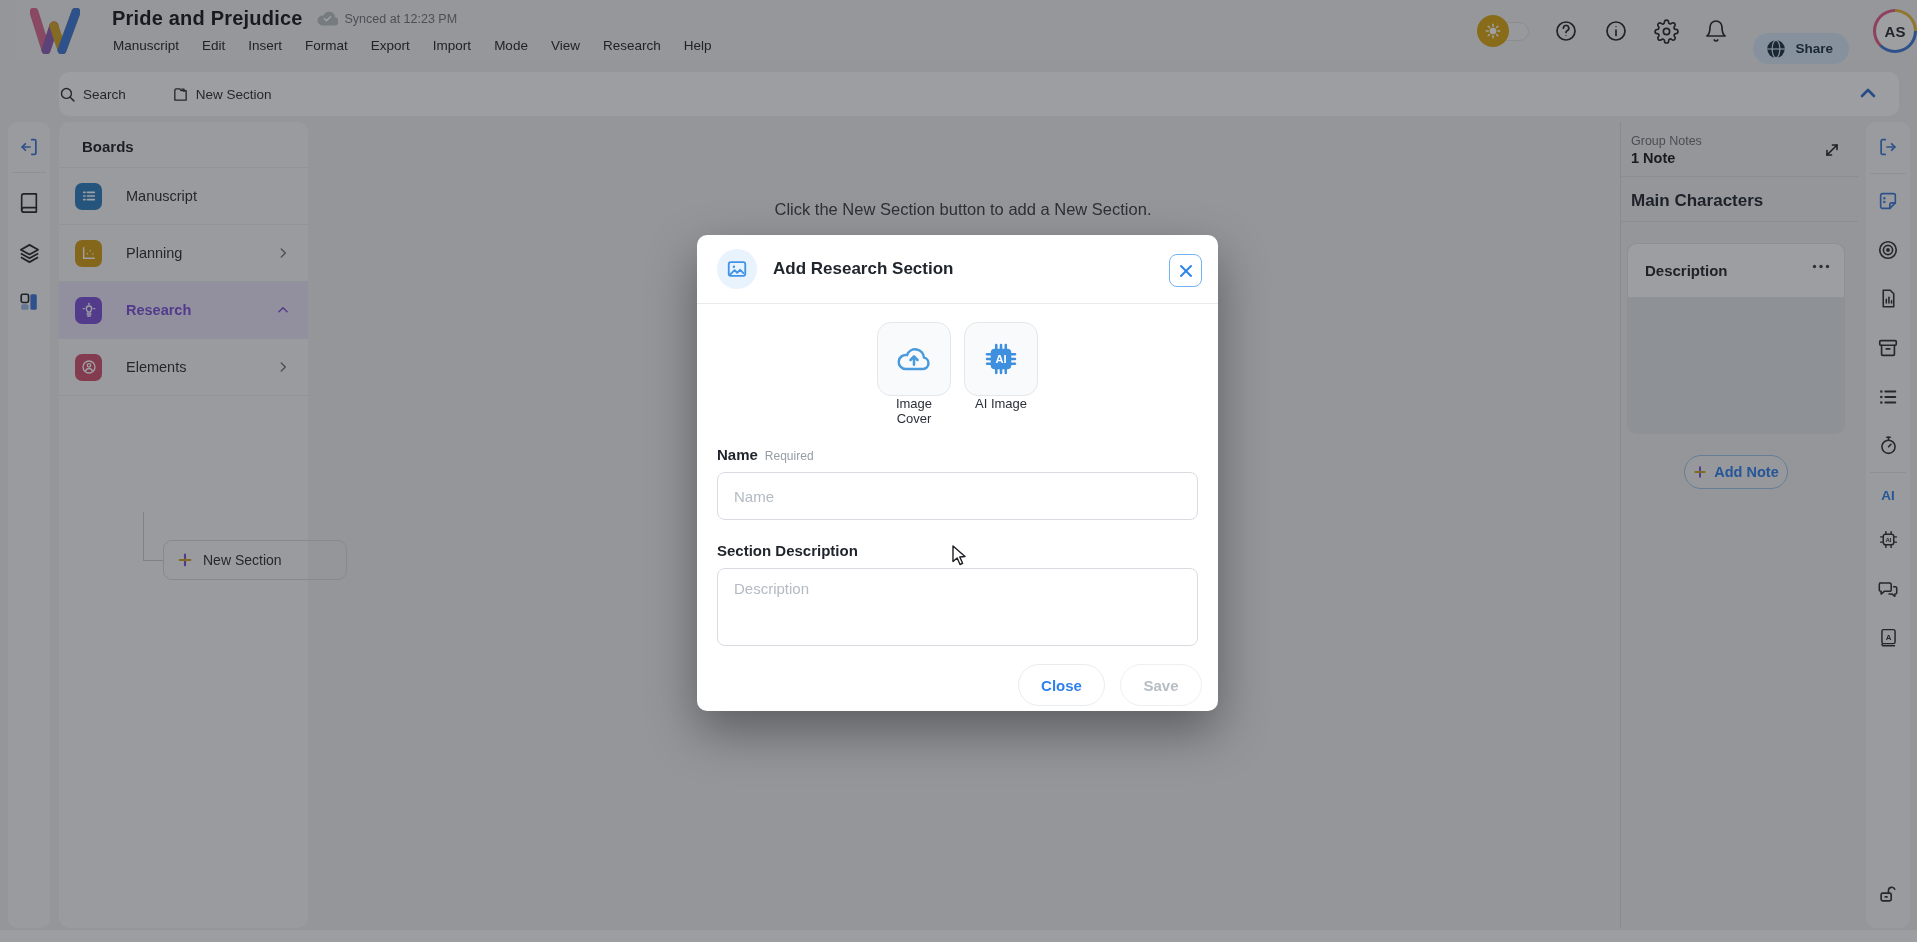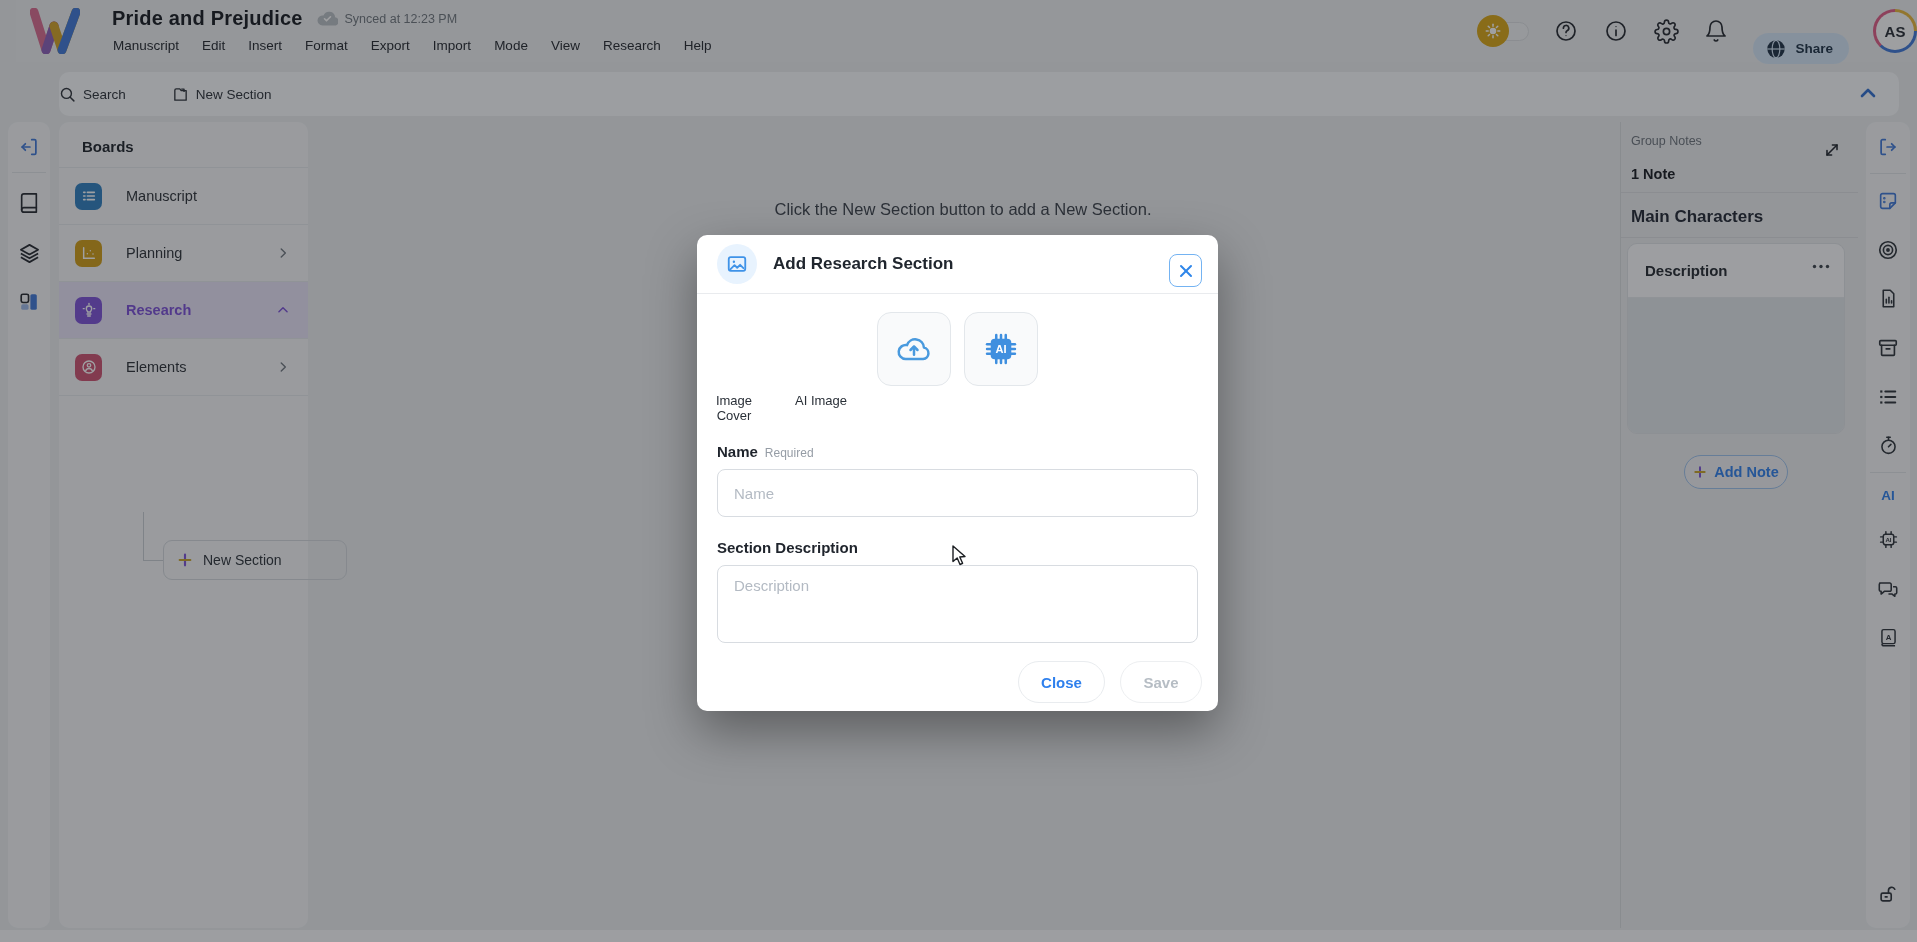--- a/index.html
+++ b/index.html
@@ -54,21 +54,21 @@
   .new-section-btn { position:absolute; left:104px; top:418px; width:184px; height:40px; border:1px solid #d4d8dd; border-radius:9px; display:flex; align-items:center; padding-left:13px; gap:10px; cursor:pointer; }
   .new-section-btn span { font-size:14px; color:#2b3138; }
 
   
   .main-message { position:absolute; left:308px; top:200px; width:1310px; text-align:center; font-size:16.5px; color:#3a4049; }
 
   
   .notes { position:absolute; left:1620px; top:122px; width:238px; height:806px; border-left:1px solid #d9dcdf; }
   .notes-head { position:relative; padding:12px 0 10px 10px; border-bottom:1px solid #dcdfe2; }
   .notes-kicker { font-size:12.5px; color:#6c737b; }
-  .notes-count { font-size:14.5px; font-weight:bold; color:#15191f; margin-top:18px; }
+  .notes-count { font-size:14.5px; font-weight:bold; color:#15191f; margin-top:2px; }
   .expand-btn { position:absolute; right:16px; top:18px; color:#1f242b; cursor:pointer; }
   .notes-section-title { padding:14px 0 10px 10px; font-size:17px; font-weight:bold; color:#1f2531; border-bottom:1px solid #dcdfe2; }
   .note-card { position:absolute; left:6px; top:121px; width:218px; border:1px solid #e0e3e7; border-radius:10px; overflow:hidden; }
   .note-card-head { position:relative; height:54px; background:#fbfcfd; display:flex; align-items:center; padding-left:17px; border-bottom:1px solid #e6e8ec; }
   .note-card-title { font-size:15px; font-weight:bold; color:#23282f; }
   .note-card-menu { position:absolute; right:14px; top:20px; color:#3c434b; cursor:pointer; letter-spacing:2px; font-weight:bold; }
   .note-card-body { height:135px; background:#e2e7eb; }
   .add-note-btn { position:absolute; left:63px; top:333px; width:104px; height:34px; border:1px solid #9ec3ee; border-radius:18px; background:rgba(255,255,255,.25); display:flex; align-items:center; justify-content:center; gap:7px; cursor:pointer; }
   .add-note-btn span { font-size:14.5px; color:#2f80ed; font-weight:bold; }
 
@@ -78,27 +78,27 @@
   .rrail-div { width:36px; height:1px; background:#e0e3e7; margin:2px 0; }
   .ai-label { font-size:13.5px; font-weight:bold; color:#2f80ed; height:40px; display:flex; align-items:center; cursor:pointer; }
   .rail-bottom { margin-top:auto; margin-bottom:10px; }
   .rail-scroll-hint { position:absolute; left:1892px; top:931px; color:#8b9198; }
 
   .bottom-strip { position:absolute; left:0; top:930px; width:1917px; height:12px; background:#fbfcfd; }
 
   
   .dim-overlay { position:absolute; inset:0; background:rgba(26,29,33,0.42); z-index:40; }
   .modal { position:absolute; left:697px; top:235px; width:521px; height:476px; background:#ffffff; border-radius:10px; box-shadow:0 20px 50px rgba(0,0,0,.38); z-index:50; }
-  .modal-head { position:relative; height:59px; display:flex; align-items:center; padding:0 20px; border-bottom:1px solid #e9ebee; }
+  .modal-head { position:relative; height:69px; display:flex; align-items:center; padding:0 20px; border-bottom:1px solid #e9ebee; }
   .modal-head-icon { width:40px; height:40px; border-radius:50%; background:#e8f3fe; display:flex; align-items:center; justify-content:center; margin-right:16px; }
   .modal-title { font-size:17px; font-weight:bold; color:#20262e; }
   .modal-close { position:absolute; right:16px; top:19px; width:33px; height:33px; border:1.5px solid #74b3f2; border-radius:8px; background:#fff; color:#2f86ea; display:flex; align-items:center; justify-content:center; cursor:pointer; }
   .cover-row { display:flex; justify-content:center; gap:13px; margin-top:18px; }
   .cover-btn { width:74px; height:74px; border:1px solid #e3e7eb; border-radius:14px; background:#f9fafb; display:flex; align-items:center; justify-content:center; cursor:pointer; }
-  .cover-labels { display:flex; gap:13px; margin-top:7px; }
+  .cover-labels { display:flex; justify-content:center; gap:13px; }
   .cover-labels div { width:74px; text-align:center; font-size:13px; color:#2a3038; }
   .field-label { margin:20px 20px 0; font-size:15px; font-weight:bold; color:#1f242c; display:flex; align-items:baseline; gap:7px; }
   .field-label em { font-style:normal; font-weight:normal; font-size:12px; color:#959ca5; }
   .text-input { display:block; width:481px; height:48px; margin:9px 20px 0; border:1px solid #d8dce1; border-radius:8px; padding:0 16px; font-size:15px; color:#20262e; font-family:"Liberation Sans",sans-serif; outline:none; background:#fff; }
   .text-input::placeholder, .text-area::placeholder { color:#b3bac3; }
   .text-area { display:block; width:481px; height:78px; margin:9px 20px 0; border:1px solid #d8dce1; border-radius:8px; padding:11px 16px; font-size:15px; color:#20262e; font-family:"Liberation Sans",sans-serif; outline:none; resize:none; background:#fff; }
   .modal-foot { display:flex; justify-content:flex-end; gap:15px; padding:18px 16px 0; }
   .pill-btn { height:42px; border-radius:21px; background:#fff; display:flex; align-items:center; justify-content:center; font-size:15px; cursor:pointer; font-family:"Liberation Sans",sans-serif; }
   .btn-close { width:87px; border:1px solid #e9ecef; color:#2f80ed; font-weight:bold; }
   .btn-save { width:82px; border:1px solid #edeff1; color:#b6bdc4; font-weight:bold; cursor:default; }

